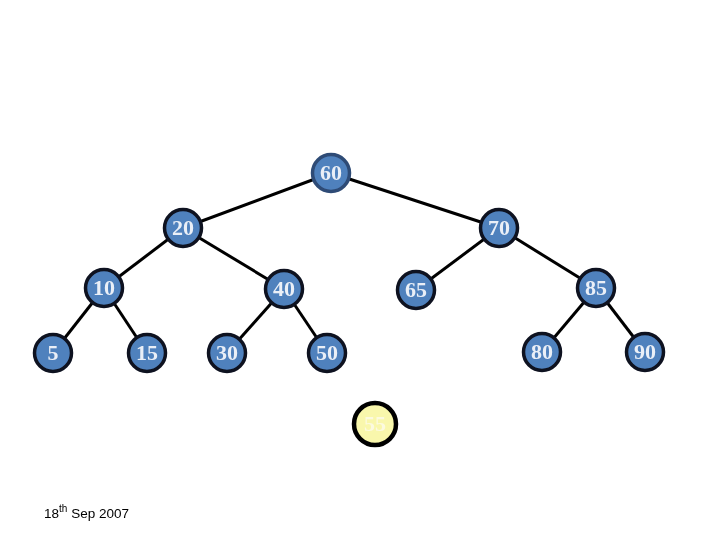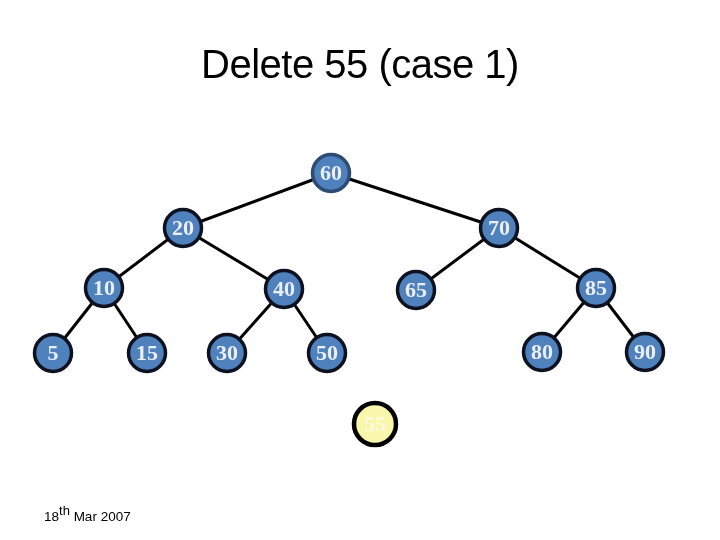--- a/index.html
+++ b/index.html
@@ -40,29 +40,28 @@
   }
   .footer {
     position: absolute;
     left: 44px;
     top: 503px;
     font-size: 13.5px;
     color: #000000;
     font-family: "Liberation Sans", sans-serif;
   }
   .footer sup {
-    font-size: 13px;
+    font-size: 10px;
     vertical-align: super;
   }
 </style>
 </head>
 <body>
 
 <div class="slide">
-  <div class="title">Delete 55 (case 1)</div>
   <svg id="tree-svg" class="tree-svg" width="720" height="540" viewBox="0 0 720 540">
       <line x1="331" y1="173" x2="183" y2="228" stroke="#000000" stroke-width="3"></line>
       <line x1="331" y1="173" x2="499" y2="228" stroke="#000000" stroke-width="3"></line>
       <line x1="183" y1="228" x2="104" y2="288" stroke="#000000" stroke-width="3"></line>
       <line x1="183" y1="228" x2="284" y2="289" stroke="#000000" stroke-width="3"></line>
       <line x1="499" y1="228" x2="416" y2="290" stroke="#000000" stroke-width="3"></line>
       <line x1="499" y1="228" x2="596" y2="288" stroke="#000000" stroke-width="3"></line>
       <line x1="104" y1="288" x2="53" y2="353" stroke="#000000" stroke-width="3"></line>
       <line x1="104" y1="288" x2="147" y2="353" stroke="#000000" stroke-width="3"></line>
       <line x1="284" y1="289" x2="227" y2="353" stroke="#000000" stroke-width="3"></line>
@@ -119,14 +118,14 @@
       </g>
       <g>
         <circle cx="645" cy="352" r="18.5" fill="#4F81BD" stroke="#0E1220" stroke-width="3.5"></circle>
         <text x="645" y="359.3" text-anchor="middle" class="node-label" fill="#EAEFF7">90</text>
       </g>
       <g>
         <circle cx="375" cy="424" r="21" fill="#F9F7AC" stroke="#000000" stroke-width="4.5"></circle>
         <text x="375" y="431.3" text-anchor="middle" class="node-label" fill="#FCFADF">55</text>
       </g>
     </svg>
-  <div class="footer"><span>18</span><sup>th</sup><span> Mar 2007</span></div>
+  <div class="footer"><span>18</span><sup>th</sup><span> Sep 2007</span></div>
 </div>
 
 </body></html>

